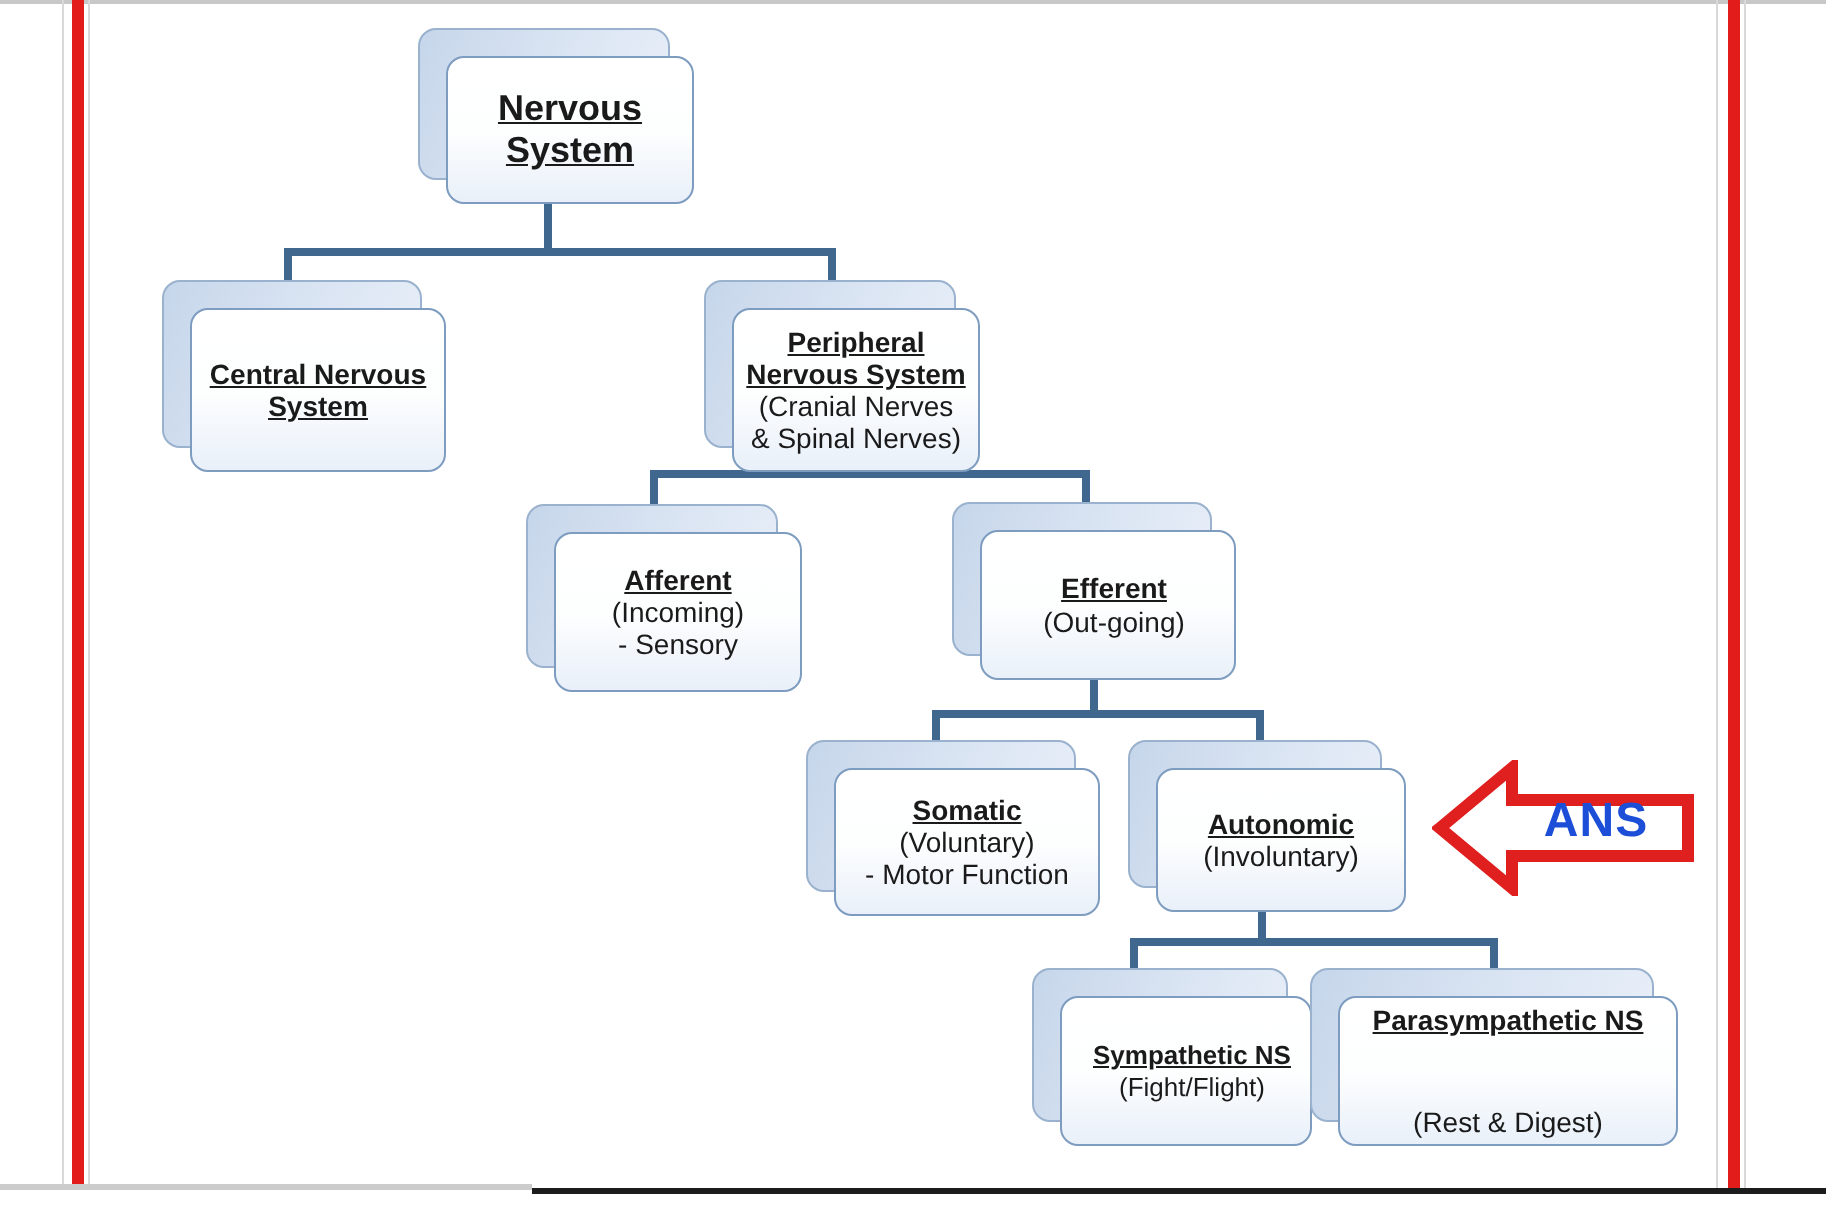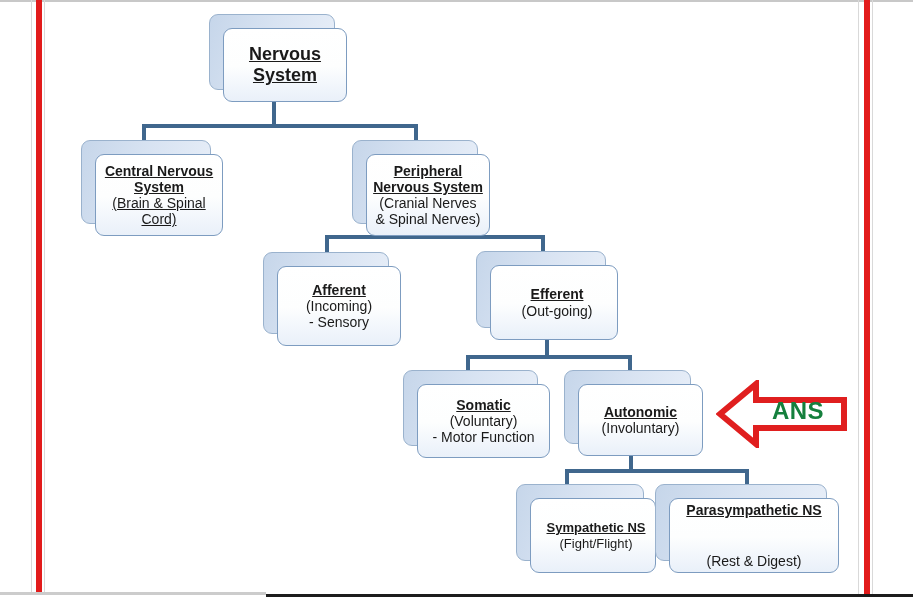--- a/index.html
+++ b/index.html
@@ -128,21 +128,21 @@
     left: 0; top: 0;
   }
   #ans-callout .ans-label {
     position: absolute;
     left: 42px;
     top: 17px;
     width: 80px;
     text-align: center;
     font-size: 24px;
     font-weight: bold;
-    color: #15803d;
+    color: #1d4ed8;
     letter-spacing: 0.5px;
   }
 </style>
 </head>
 <body>
 
 <div id="page">
 
   <div class="rule-top"></div>
   <div class="thin-line l1"></div>
@@ -180,22 +180,20 @@
       <div class="title">Nervous
 System</div>
     </div>
   </div>
 
   <div class="node" style="left:81px; top:140px; width:128px; height:82px;">
     <div class="shadow"></div>
     <div class="face" style="font-size:14px;text-decoration:underline;">
       <div class="title">Central Nervous
 System</div>
-      <div class="sub">(Brain &amp; Spinal
-Cord)</div>
     </div>
   </div>
 
   <div class="node" style="left:352px; top:140px; width:124px; height:82px;">
     <div class="shadow"></div>
     <div class="face" style="font-size:14px;">
       <div class="title">Peripheral
 Nervous System</div>
       <div class="sub">(Cranial Nerves
 &amp; Spinal Nerves)</div>

